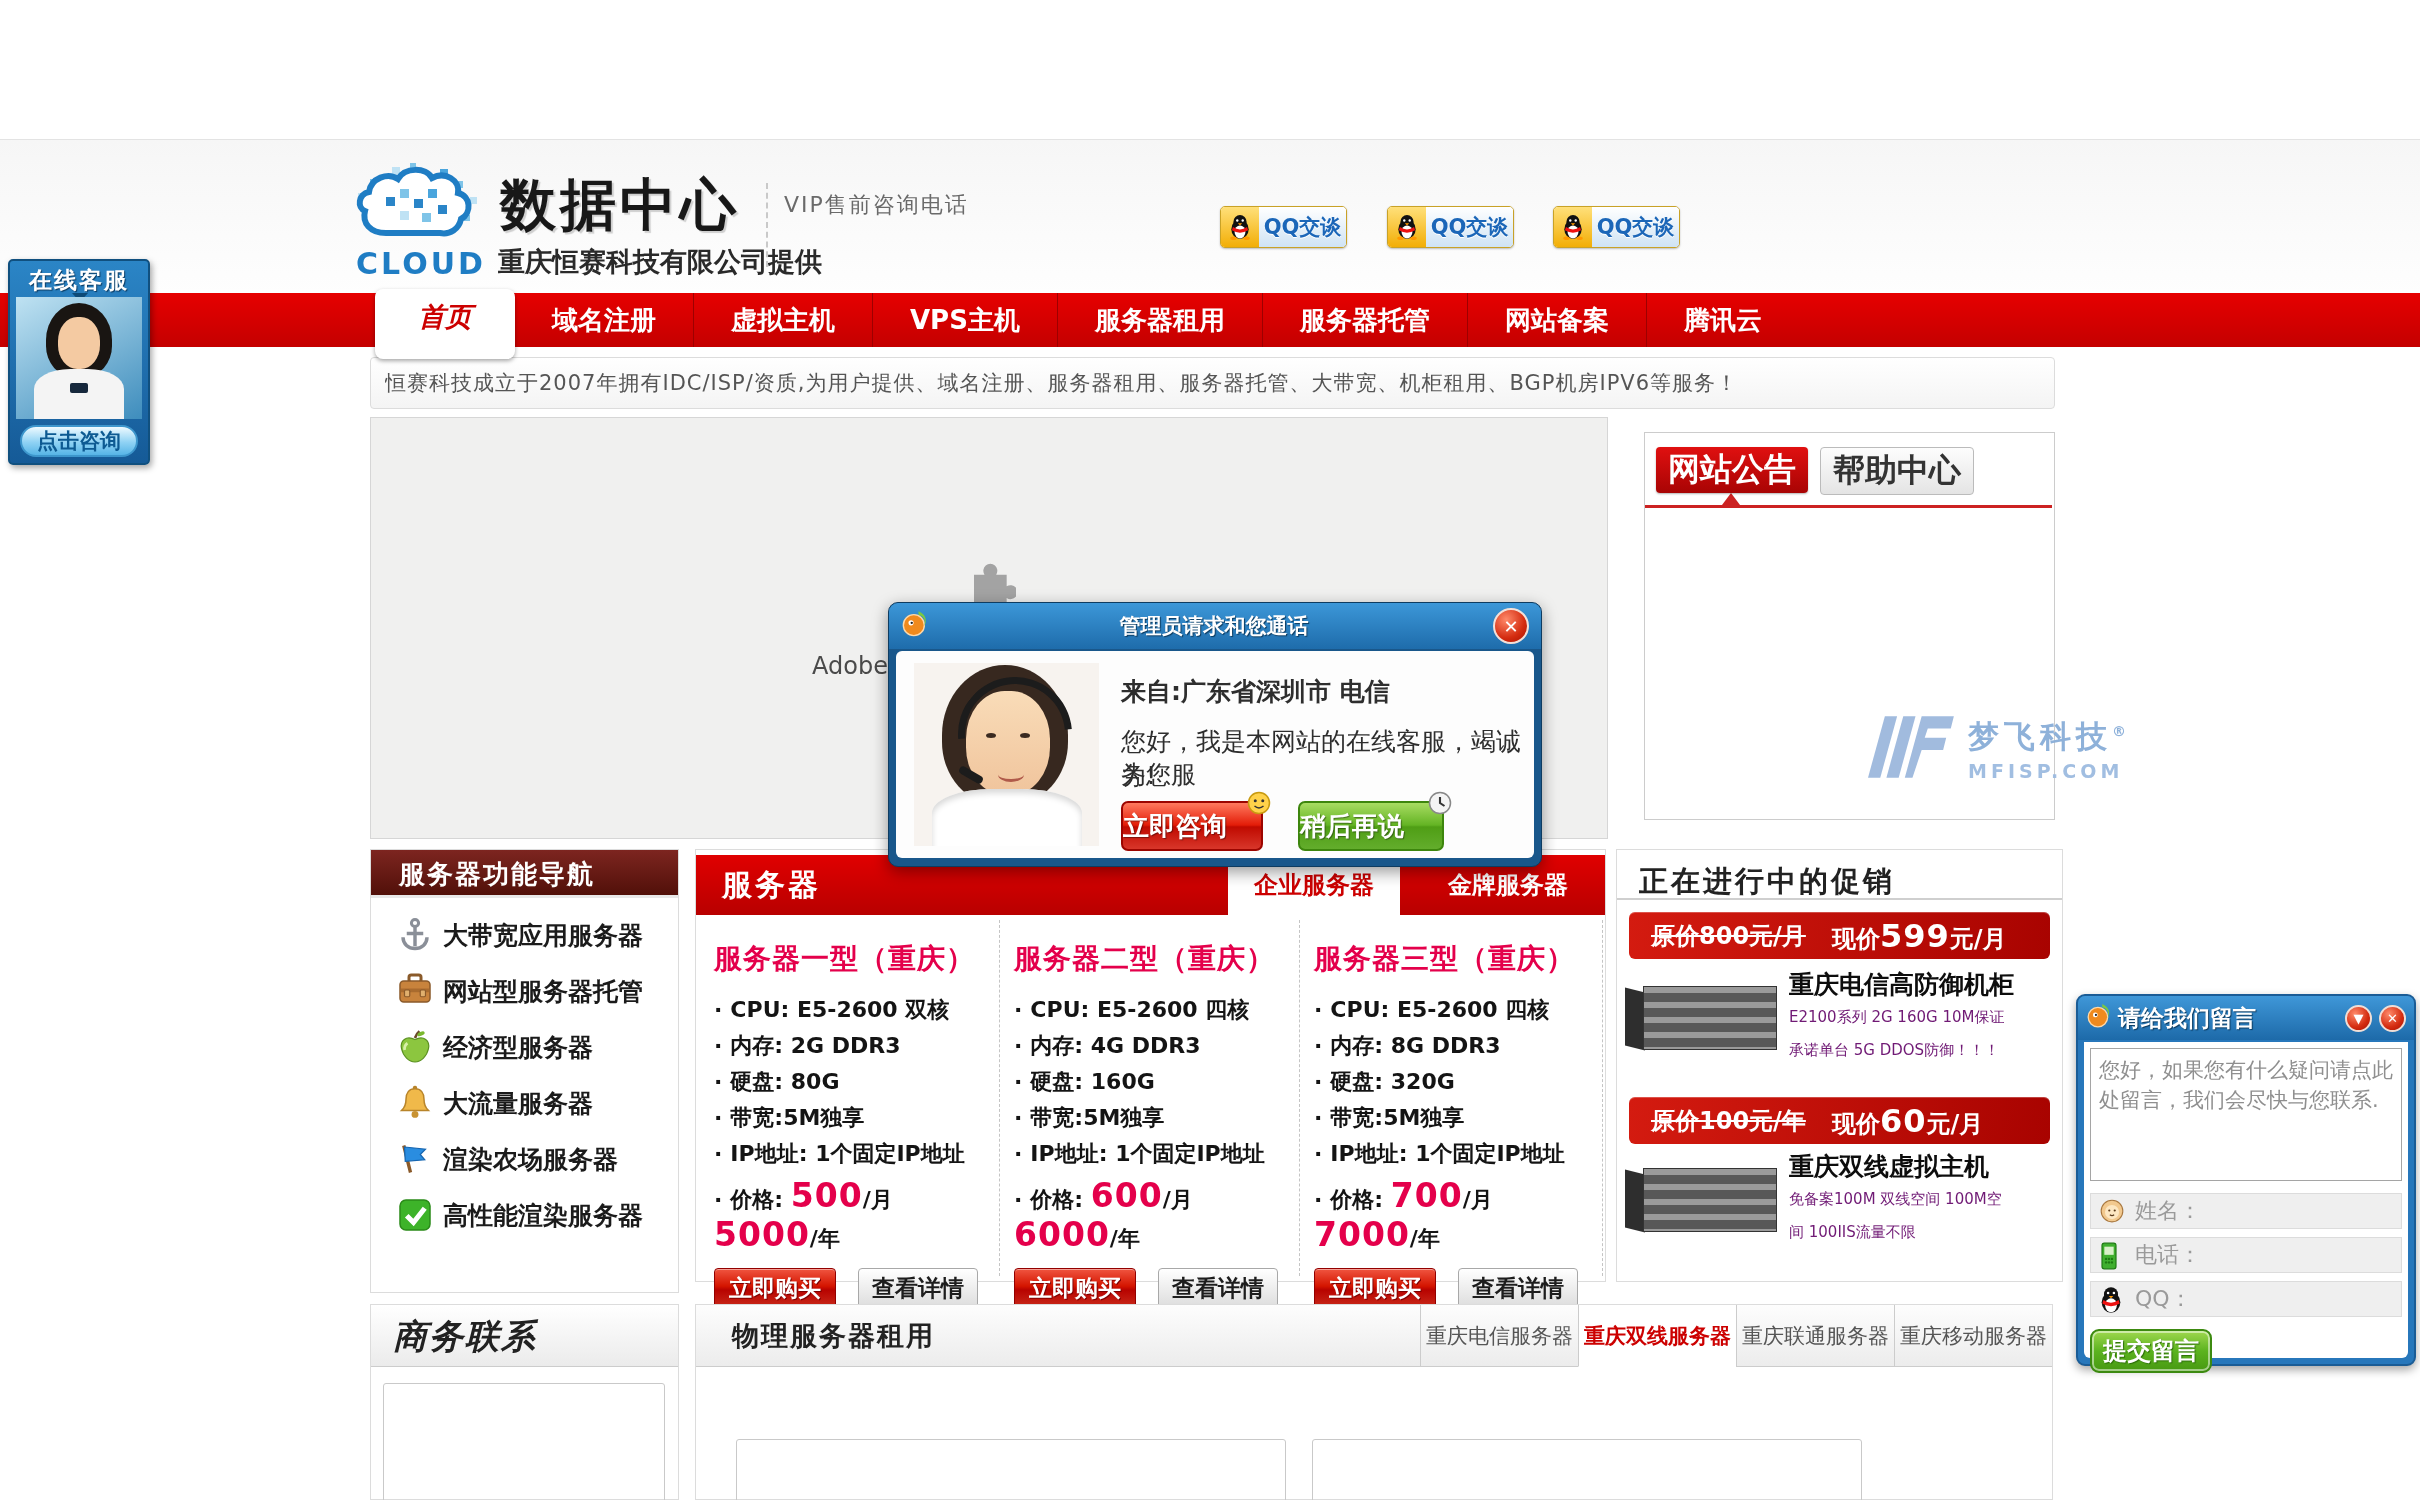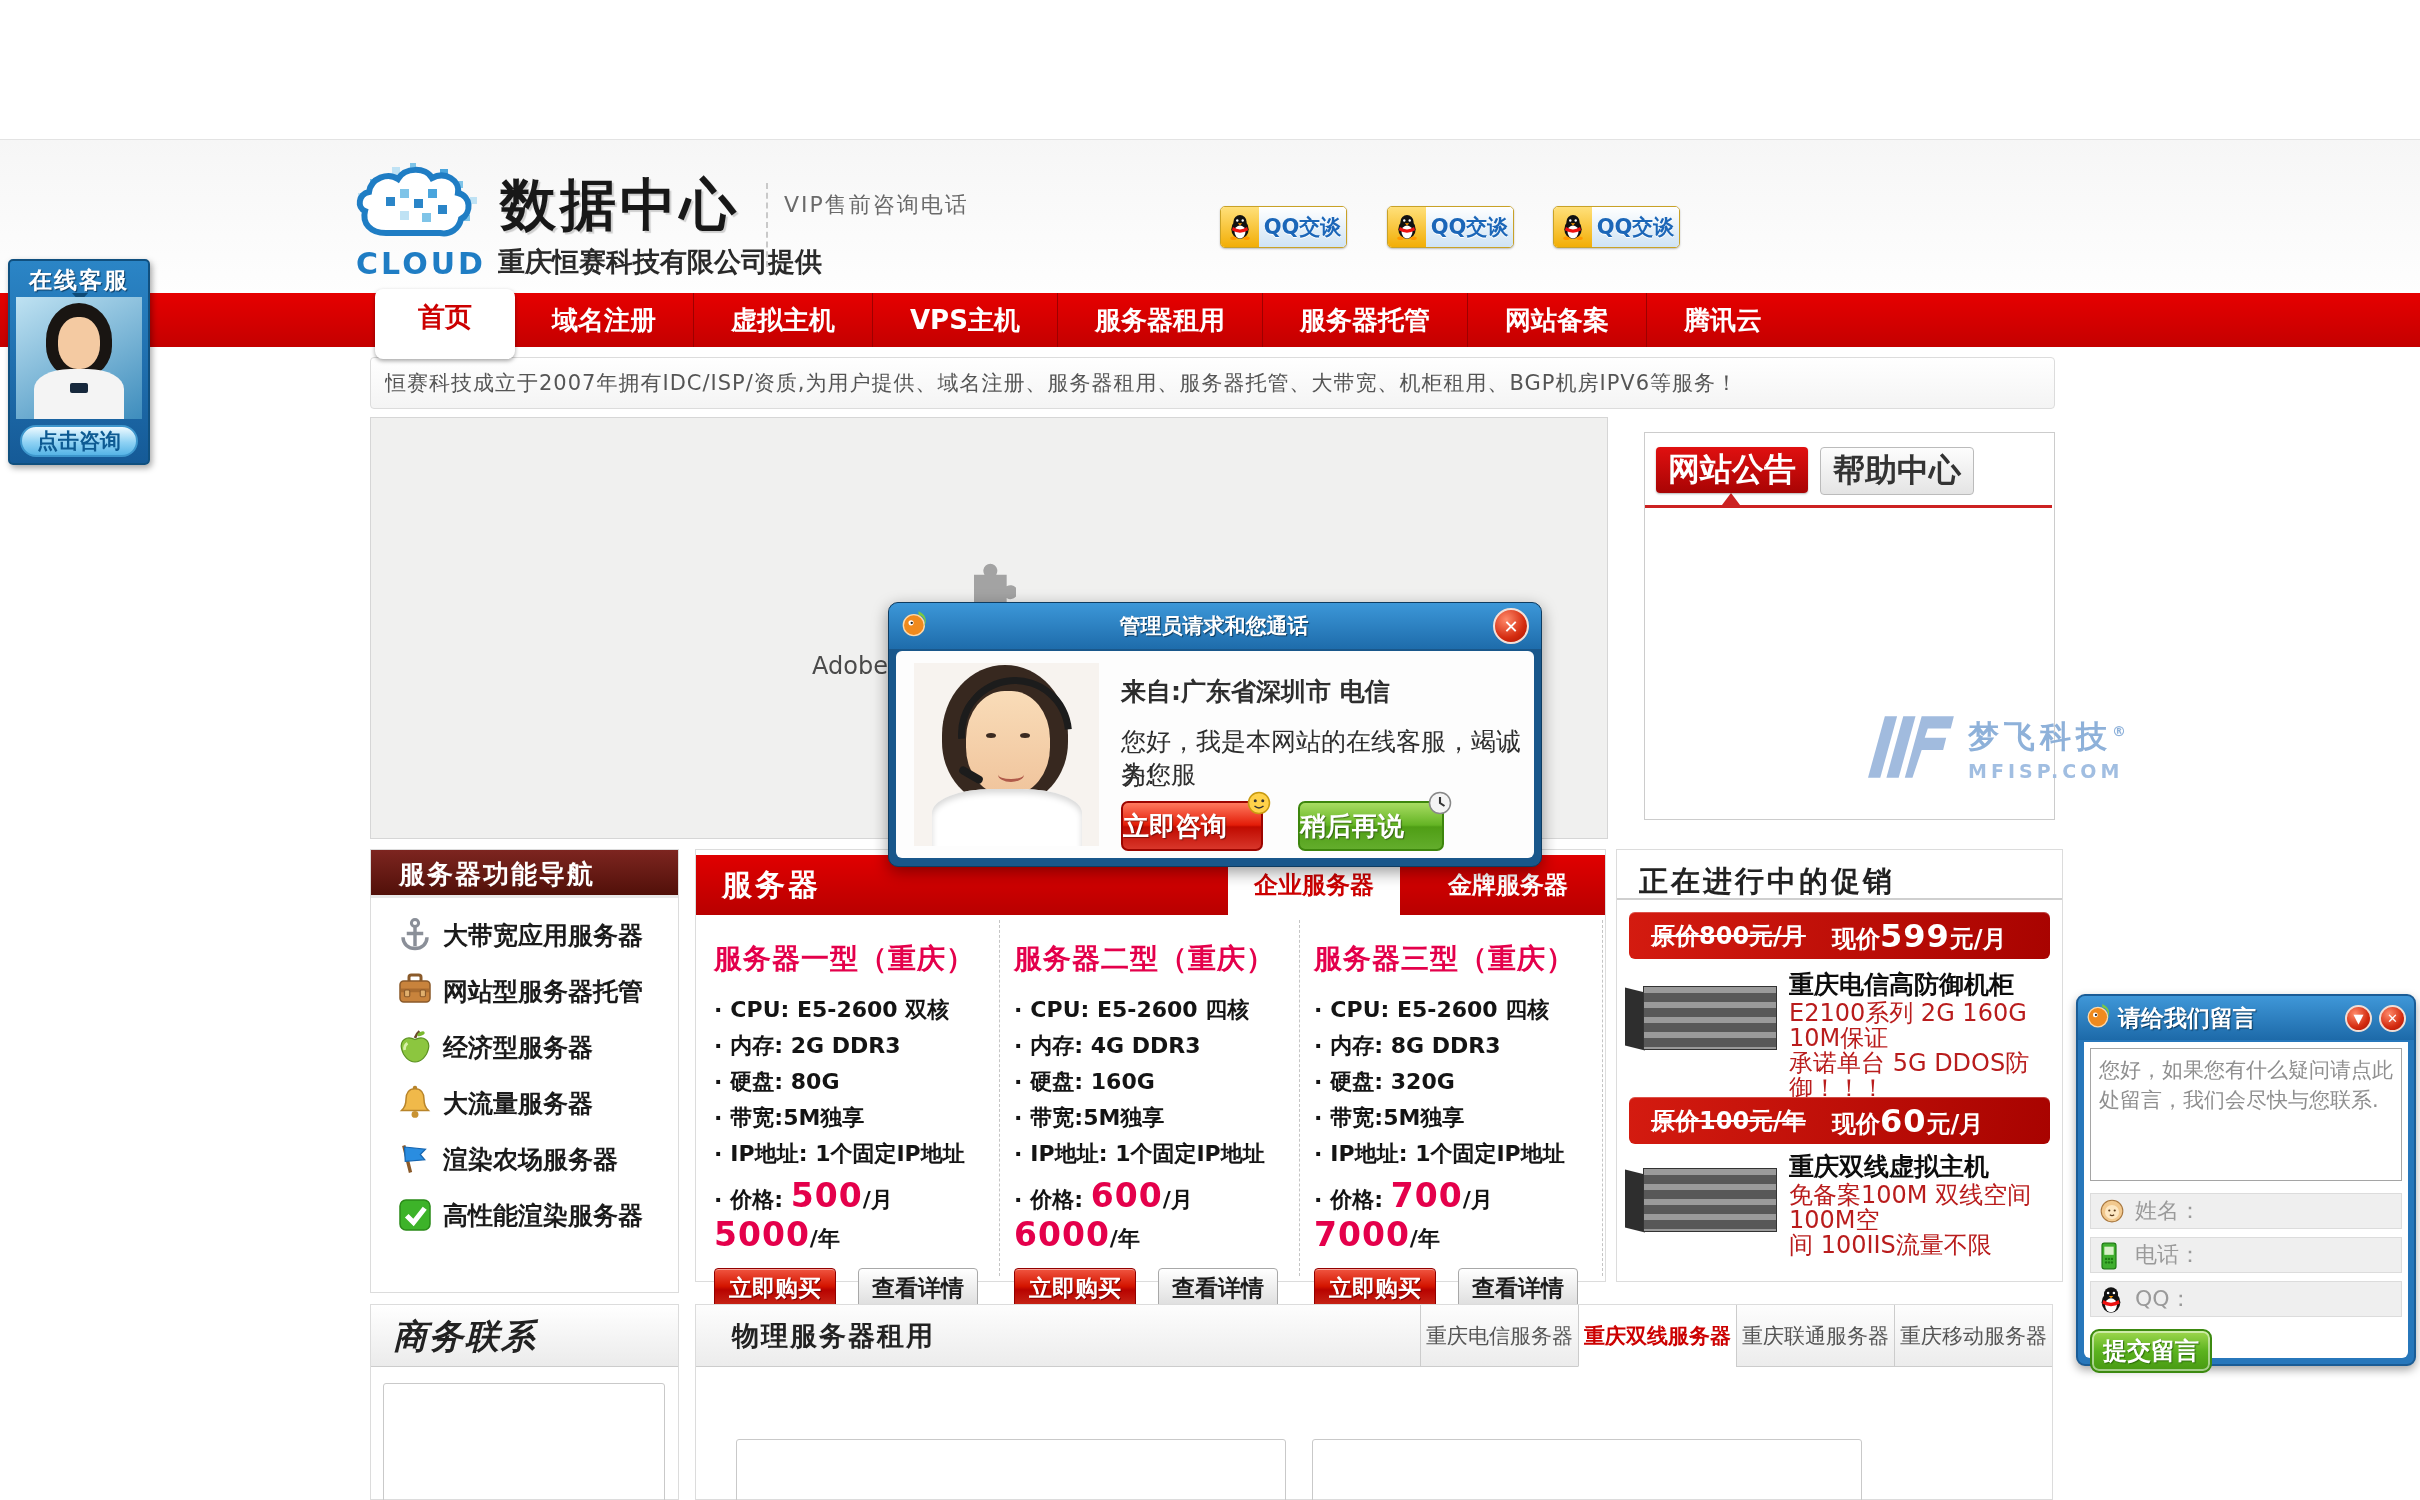--- a/index.html
+++ b/index.html
@@ -15,21 +15,21 @@
   #site-provider{left:498px;top:244px;font-size:27px;font-weight:bold;color:#2a2a2a;}
   #hdr-divider{left:766px;top:183px;height:84px;border-left:2px dashed #c9c9c9;}
   #vip-label{left:784px;top:190px;font-size:22px;color:#6a6a6a;letter-spacing:2px;}
   .qq-btn{top:206px;width:125px;height:40px;border:1px solid #c9a227;border-radius:5px;background:#fff;box-shadow:0 1px 2px rgba(0,0,0,.25);display:flex;align-items:stretch;overflow:hidden;cursor:pointer;}
   .qq-btn .qq-ico{width:38px;background:linear-gradient(#ffe07a,#f2ae06);display:flex;align-items:center;justify-content:center;}
   .qq-btn .qq-txt{flex:1;background:linear-gradient(#ffffff,#cfe3f4);color:#1b66b8;font-size:21px;font-weight:bold;display:flex;align-items:center;justify-content:center;text-shadow:0 1px 0 #fff;}
   #qq1{left:1220px;}#qq2{left:1387px;}#qq3{left:1553px;}
 
   
   #navbar{left:0;top:293px;width:2420px;height:54px;background:linear-gradient(#e60000,#c40000);}
-  #home-tab{left:375px;top:289px;width:140px;height:70px;background:#fff;border-radius:8px;box-shadow:0 2px 4px rgba(0,0,0,.35);color:#cc0000;font-size:27px;font-weight:bold;display:flex;align-items:flex-start;justify-content:center;padding-top:0;line-height:56px;cursor:pointer;z-index:3;}
+  #home-tab{left:375px;top:289px;width:140px;height:70px;background:#fff;border-radius:8px;box-shadow:0 2px 4px rgba(0,0,0,.35);color:#cc0000;font-size:27px;font-weight:bold;display:flex;align-items:flex-start;justify-content:center;padding-top:0;line-height:56px;cursor:pointer;z-index:3;font-style:italic;}
   #nav-items{left:515px;top:293px;height:54px;display:flex;z-index:2;}
   .nav-item{padding:0 37px;line-height:54px;color:#fff;font-size:26px;font-weight:bold;cursor:pointer;}
   .nav-item + .nav-item{border-left:1px solid #9d0000;}
 
   
   #notice-bar{left:370px;top:357px;width:1683px;height:50px;background:linear-gradient(#ffffff,#f4f4f4);border:1px solid #dcdcdc;border-radius:4px;}
   #notice-text{margin:0 0 0 14px;line-height:50px;font-size:21px;color:#555;letter-spacing:1px;white-space:nowrap;overflow:hidden;}
 
   
   #flash-box{left:370px;top:417px;width:1236px;height:420px;background:#f0f0ef;border:1px solid #d6d6d6;}
@@ -108,21 +108,21 @@
   .pb-new{margin-left:26px;font-size:24px;font-weight:bold;}
   .pb-new b{font-size:32px;letter-spacing:1px;}
   .promo-row{position:absolute;left:8px;width:432px;display:flex;cursor:pointer;}
   #promo-row-0{top:118px;}
   #promo-row-1{top:300px;}
   .rack{width:150px;height:64px;margin-top:18px;position:relative;flex:none;}
   .rack-side{position:absolute;left:0;top:4px;width:20px;height:58px;background:#2e2e2e;transform:skewY(14deg);}
   .rack-body{position:absolute;left:18px;top:0;width:132px;height:62px;background:repeating-linear-gradient(180deg,#9a9a9a 0 6px,#585858 6px 15px);border:1px solid #333;}
   .promo-text{margin-left:14px;}
   .promo-name{font-size:25px;font-weight:bold;color:#0d0d0d;}
-  .promo-desc{font-size:24px;color:#b91c1c;line-height:25px;}
+  .promo-desc{font-size:15px;color:#701a75;line-height:33px;}
 
   
   #contact-box{left:370px;top:1304px;width:309px;height:196px;background:#fff;border:1px solid #dcdcdc;box-sizing:border-box;}
   #contact-head{position:absolute;left:0;top:0;width:100%;height:62px;background:linear-gradient(#ffffff,#ebebeb);border-bottom:1px solid #ccc;font-size:34px;font-weight:bold;color:#222;line-height:62px;padding-left:22px;box-sizing:border-box;letter-spacing:2px;font-style:italic;}
   #contact-inner{position:absolute;left:12px;top:78px;width:280px;height:140px;border:1px solid #c9c9c9;border-radius:3px;}
   #rental-box{left:695px;top:1304px;width:1358px;height:196px;background:#fff;border:1px solid #dcdcdc;box-sizing:border-box;}
   #rental-head{position:absolute;left:0;top:0;width:100%;height:62px;background:linear-gradient(#fdfdfd,#ececec);border-bottom:1px solid #ccc;box-sizing:border-box;}
   #rental-title{position:absolute;left:36px;top:0;line-height:62px;font-size:27px;font-weight:bold;color:#222;letter-spacing:2px;}
   .rental-tab{position:absolute;top:0;width:158px;height:62px;border-left:1px solid #ccc;font-size:21px;color:#555;display:flex;align-items:center;justify-content:center;cursor:pointer;box-sizing:border-box;}
   .rental-tab.active{background:#fff;color:#cc0000;font-weight:bold;border-bottom:1px solid #fff;}

